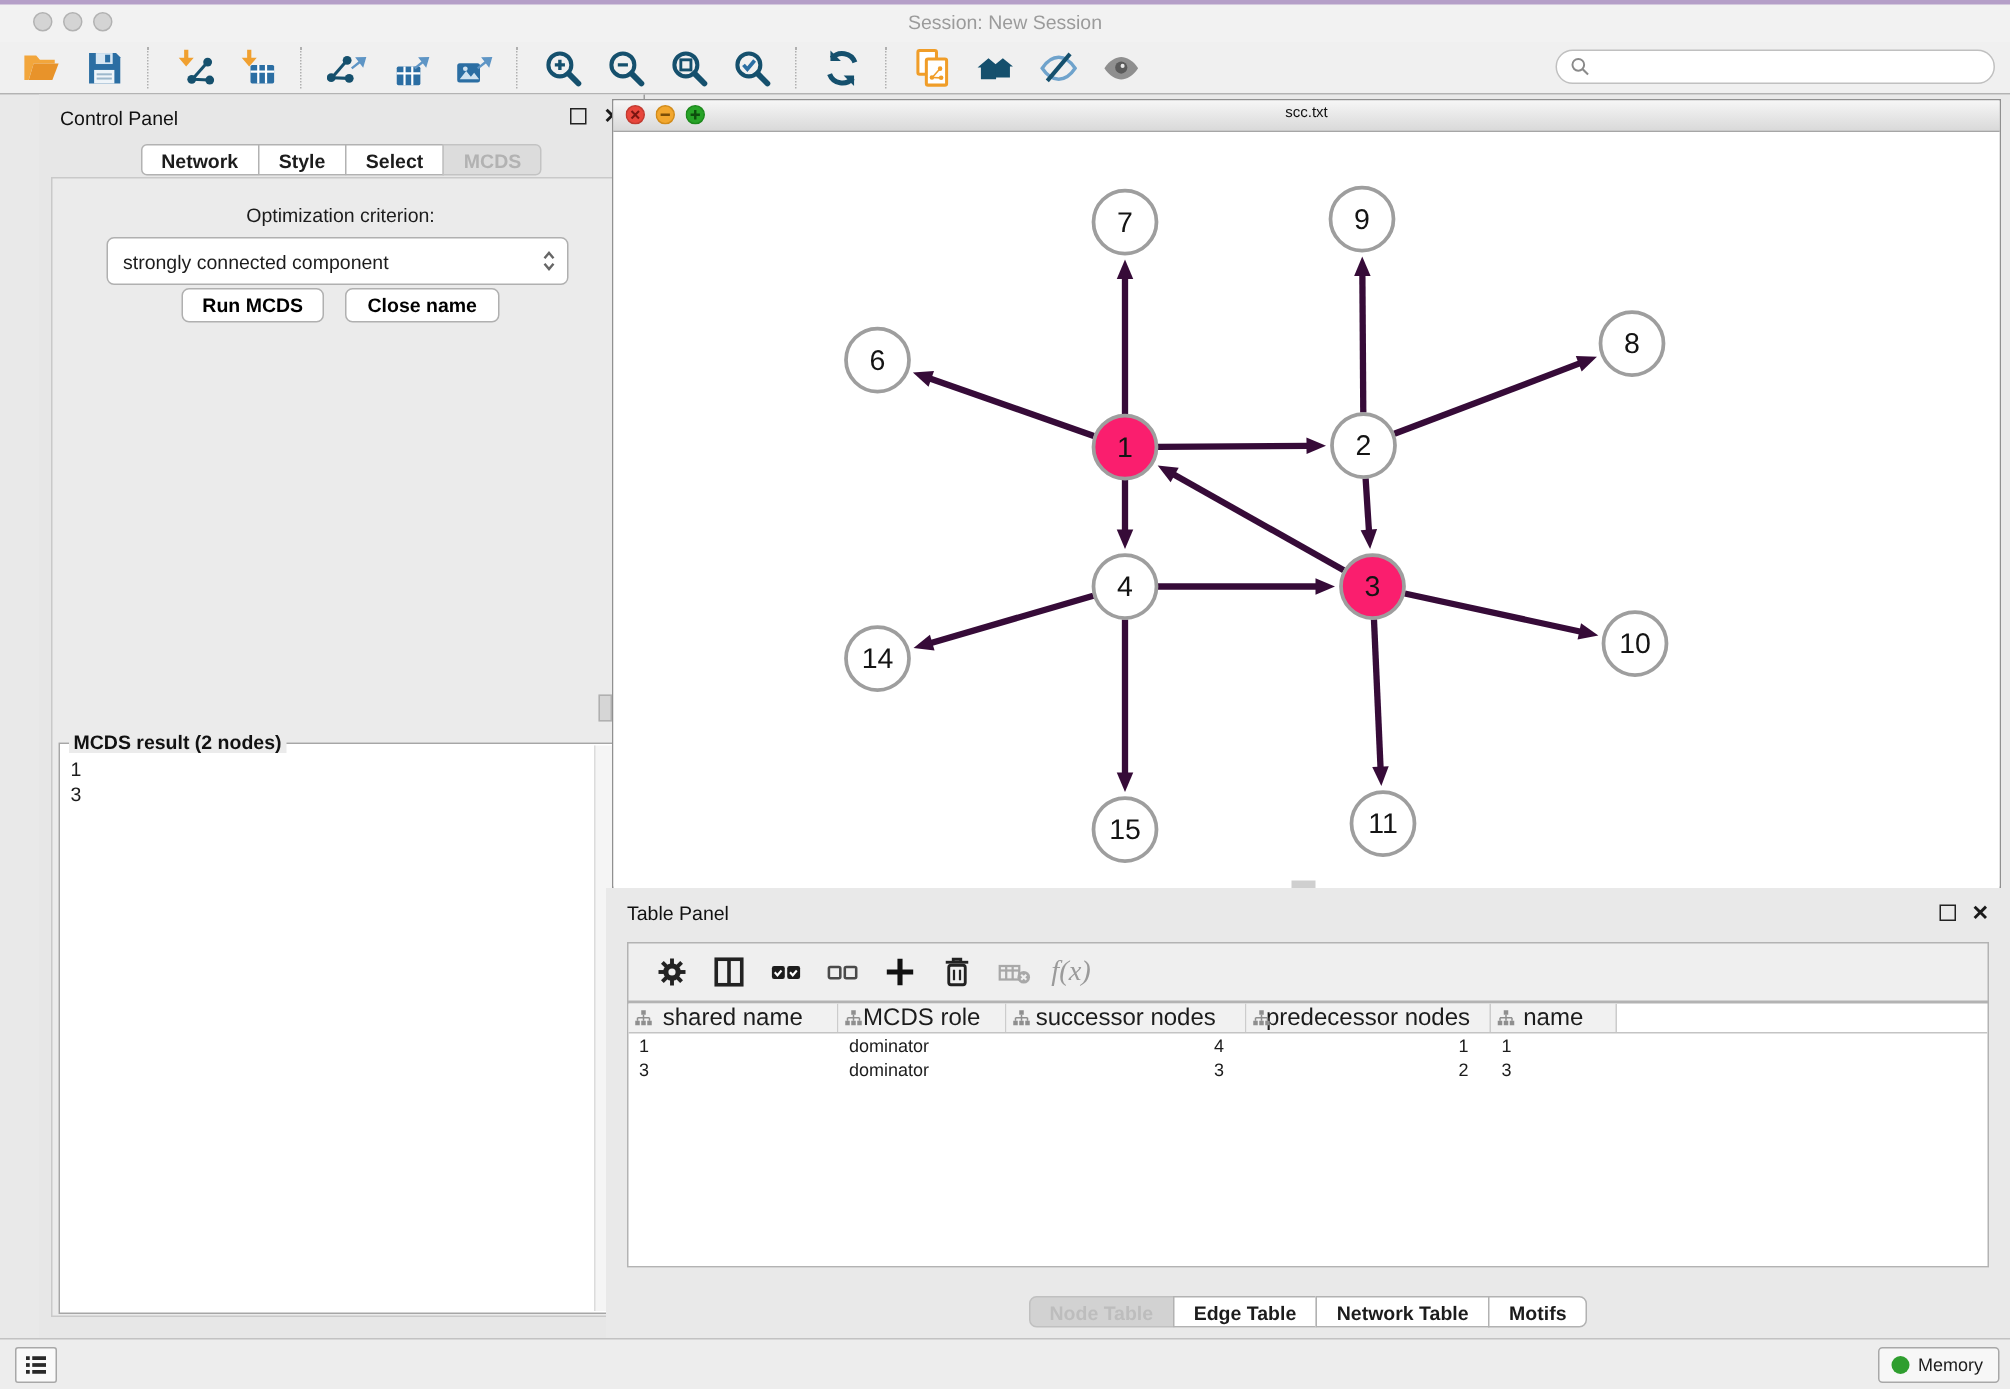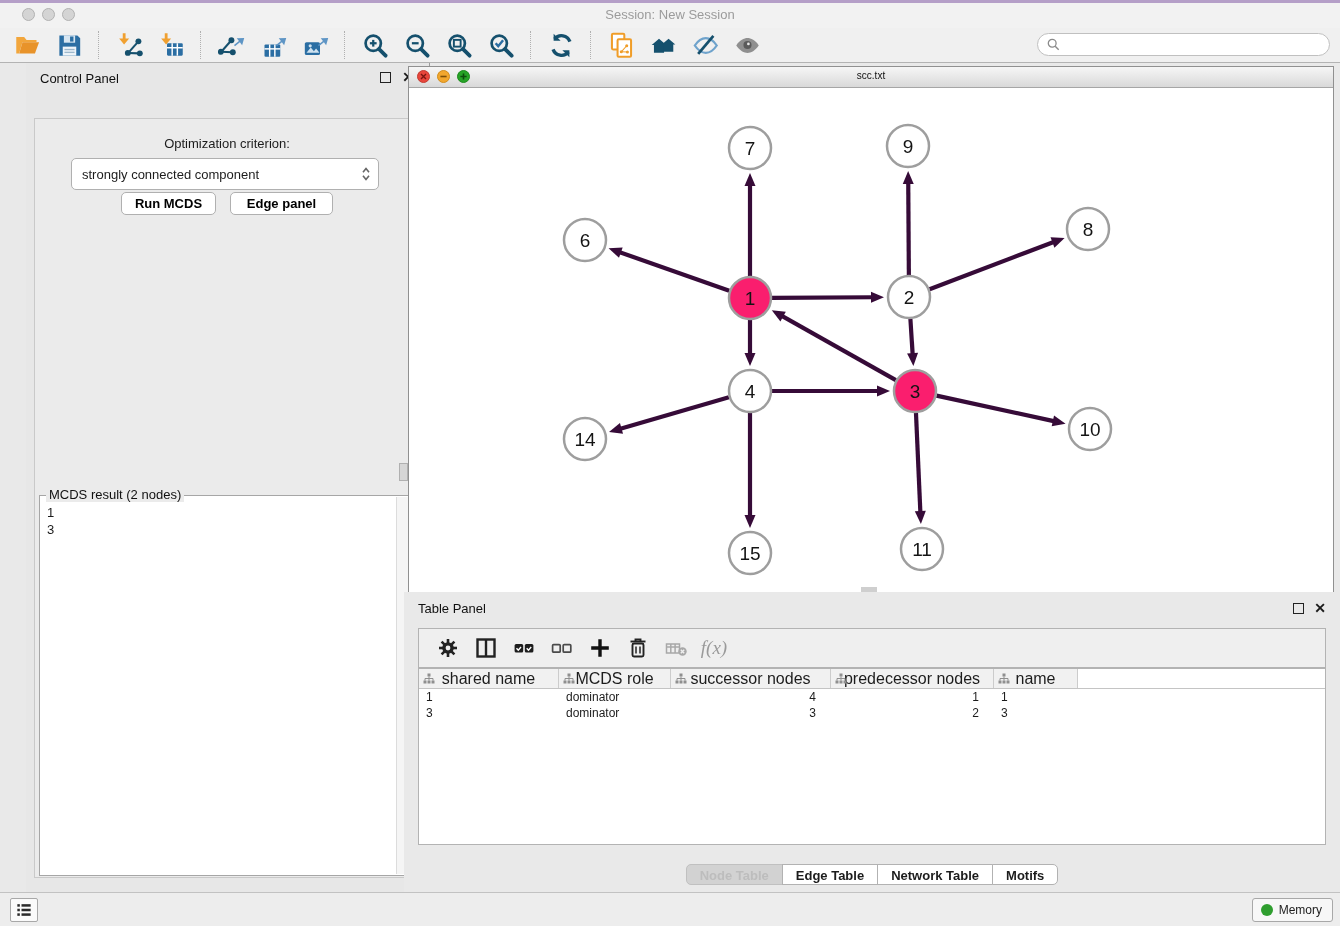--- a/index.html
+++ b/index.html
@@ -35,21 +35,21 @@
   .tab.selected{background:#dcdcdc;color:#b2b2b2;border-color:#c3c3c3;}
   .cp-box{position:absolute;left:8px;top:55px;width:386px;bottom:14px;background:#ebebeb;border:1px solid #c9c9c9;box-sizing:border-box;}
   .opt-label{position:absolute;left:0;right:0;top:17px;text-align:center;font-size:13px;}
   .dropdown{position:absolute;left:36px;top:39px;width:308px;height:32px;background:#fff;border:1px solid #b0b0b0;border-radius:5px;box-sizing:border-box;display:flex;align-items:center;cursor:pointer;gap:10px;}
   .dropdown .dd-text{flex:1;padding-left:10px;font-size:13px;}
   .dropdown svg{width:16px;height:18px;margin-right:4px;flex:none;}
   .cp-btn{position:absolute;top:73px;height:23px;background:#fff;border:1px solid #b0b0b0;border-radius:5px;font-size:13px;font-weight:bold;font-family:inherit;cursor:pointer;box-sizing:border-box;}
   .btn-run{left:86px;width:95px;}
   .btn-close{left:195px;width:103px;}
   .result-group{position:absolute;left:4px;top:376px;width:371px;height:381px;border:1px solid #a6a6a6;background:#fff;box-sizing:border-box;}
-  .result-legend{position:absolute;left:6px;top:-9px;background:#ebebeb;padding:0 3px;font-size:13px;color:#111;}
+  .result-legend{position:absolute;left:6px;top:-9px;background:#ebebeb;padding:0 3px;font-size:13px;color:#111;font-weight:bold;}
   .result-lines{position:absolute;left:0;top:2px;right:13px;bottom:0;padding:6px 0 0 7px;font-size:13px;line-height:17px;overflow:hidden;}
   .result-scroll{position:absolute;right:0;top:1px;bottom:1px;width:12px;background:#f5f5f5;border-left:1px solid #dcdcdc;}
   .splitter-nub{position:absolute;left:399px;top:463px;width:9px;height:18px;background:#d6d6d6;border:1px solid #b0b0b0;box-sizing:border-box;}
   
   .net-window{position:absolute;left:408px;top:66px;width:926px;height:526px;border:1px solid #909090;background:#fff;box-sizing:border-box;}
   .net-titlebar{position:relative;height:20px;background:linear-gradient(#f6f6f6,#d9d9d9);border-bottom:1px solid #a6a6a6;}
   .net-title{position:absolute;left:0;right:0;top:3px;text-align:center;font-size:10px;color:#111;}
   .tl-btn{position:absolute;top:3px;width:13px;height:13px;cursor:pointer;}
   .net-canvas{position:relative;width:924px;height:504px;background:#fff;}
   .canvas-nub{position:absolute;left:452px;bottom:0;width:16px;height:5px;background:#cfcfcf;}
@@ -269,31 +269,37 @@
       <input type="text" placeholder="" style="">
     </div>
   </div>
 
   <div class="control-panel">
     <div class="cp-header">
       <span class="panel-title">Control Panel</span>
       <span class="float-btn"></span>
       <span class="close-btn">✕</span>
     </div>
+    <div class="cp-tabs tabs-row" id="cp-tabs">
+        <div class="tab">Network</div>
+        <div class="tab">Style</div>
+        <div class="tab">Select</div>
+        <div class="tab selected">MCDS</div>
+      </div>
     <div class="cp-box">
       <div class="opt-label">Optimization criterion:</div>
       <div class="dropdown">
         <span class="dd-text">strongly connected component</span>
         <svg viewBox="0 0 16 18">
           <path d="M5 7.2l3-3.6 3 3.6" fill="none" stroke="#666" stroke-width="1.6"></path>
           <path d="M5 10.8l3 3.6 3-3.6" fill="none" stroke="#666" stroke-width="1.6"></path>
         </svg>
       </div>
       <button class="cp-btn btn-run">Run MCDS</button>
-      <button class="cp-btn btn-close">Edge panel</button>
+      <button class="cp-btn btn-close">Close name</button>
       <div class="result-group">
         <span class="result-legend">MCDS result (2 nodes)</span>
         <div class="result-lines" id="result-lines">
             <div>1</div>
             <div>3</div>
           </div>
         <div class="result-scroll"></div>
       </div>
     </div>
   </div>

